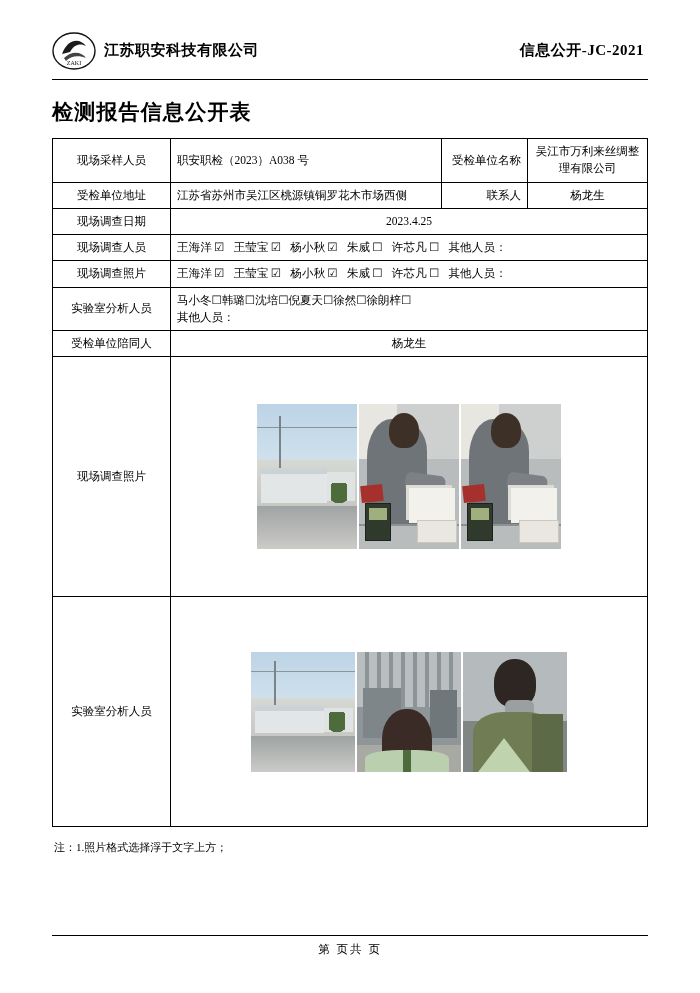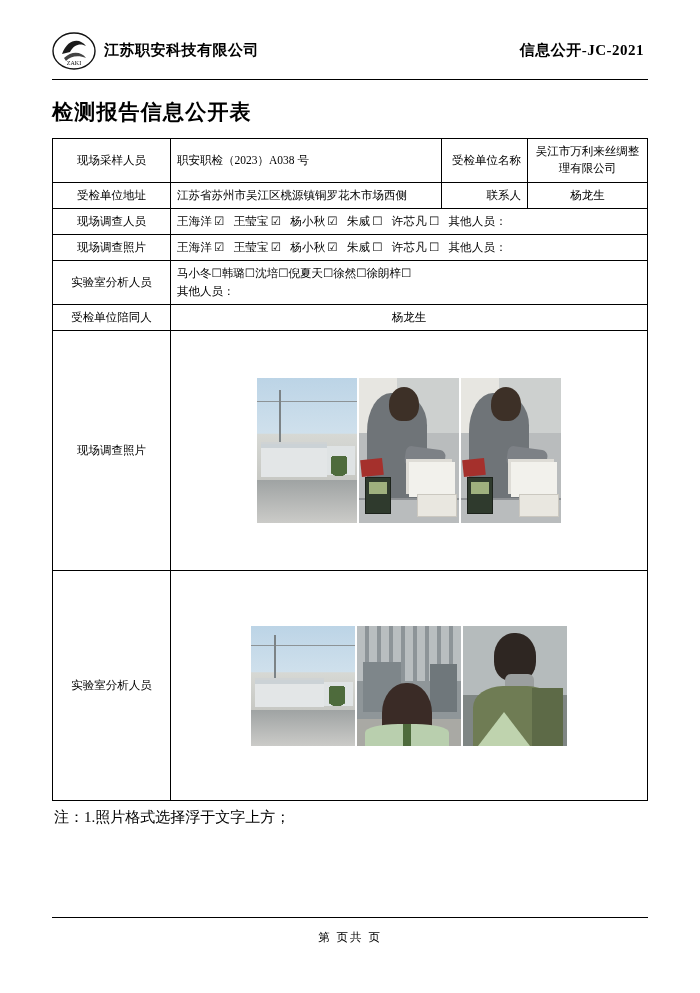--- a/index.html
+++ b/index.html
@@ -267,30 +267,30 @@
   }
   .ph-back .gray {
     position: absolute; left: 40%; top: 40%;
     width: 28%; height: 20%;
     background: #9b9f9f;
     border-radius: 6px;
   }
 
   
   .note {
-    font-size: 15px;
-    margin-top: 7px;
+    font-size: 11px;
+    margin-top: 13px;
     padding-left: 2px;
   }
   .footer {
     position: absolute;
     left: 52px; right: 52px;
-    bottom: 48px;
+    bottom: 36px;
     border-top: 1.2px solid #000;
-    padding-top: 12px;
+    padding-top: 6px;
     text-align: center;
     font-size: 11.5px;
     letter-spacing: 2px;
   }
 </style>
 </head>
 <body>
 
 <div class="page">
 
@@ -325,20 +325,24 @@
         <td class="cell-name">受检单位名称</td>
         <td class="ctr">吴江市万利来丝绸整理有限公司</td>
       </tr>
       <tr>
         <td class="lbl">受检单位地址</td>
         <td class="lft">江苏省苏州市吴江区桃源镇铜罗花木市场西侧</td>
         <td class="cell-name">联系人</td>
         <td class="ctr">杨龙生</td>
       </tr>
       <tr>
+        <td class="lbl">现场调查日期</td>
+        <td class="ctr" colspan="3">2023.4.25</td>
+      </tr>
+      <tr>
         <td class="lbl">现场调查人员</td>
         <td class="lft members" colspan="3">
           <span class="nm">王海洋</span><span class="bx">☑</span><span class="nm">王莹宝</span><span class="bx">☑</span><span class="nm">杨小秋</span><span class="bx">☑</span><span class="nm">朱威</span><span class="bx">☐</span><span class="nm">许芯凡</span><span class="bx">☐</span><span>其他人员：</span>
         </td>
       </tr>
       <tr>
         <td class="lbl">现场调查照片</td>
         <td class="lft members" colspan="3">
           <span class="nm">王海洋</span><span class="bx">☑</span><span class="nm">王莹宝</span><span class="bx">☑</span><span class="nm">杨小秋</span><span class="bx">☑</span><span class="nm">朱威</span><span class="bx">☐</span><span class="nm">许芯凡</span><span class="bx">☐</span><span>其他人员：</span>
         </td>

